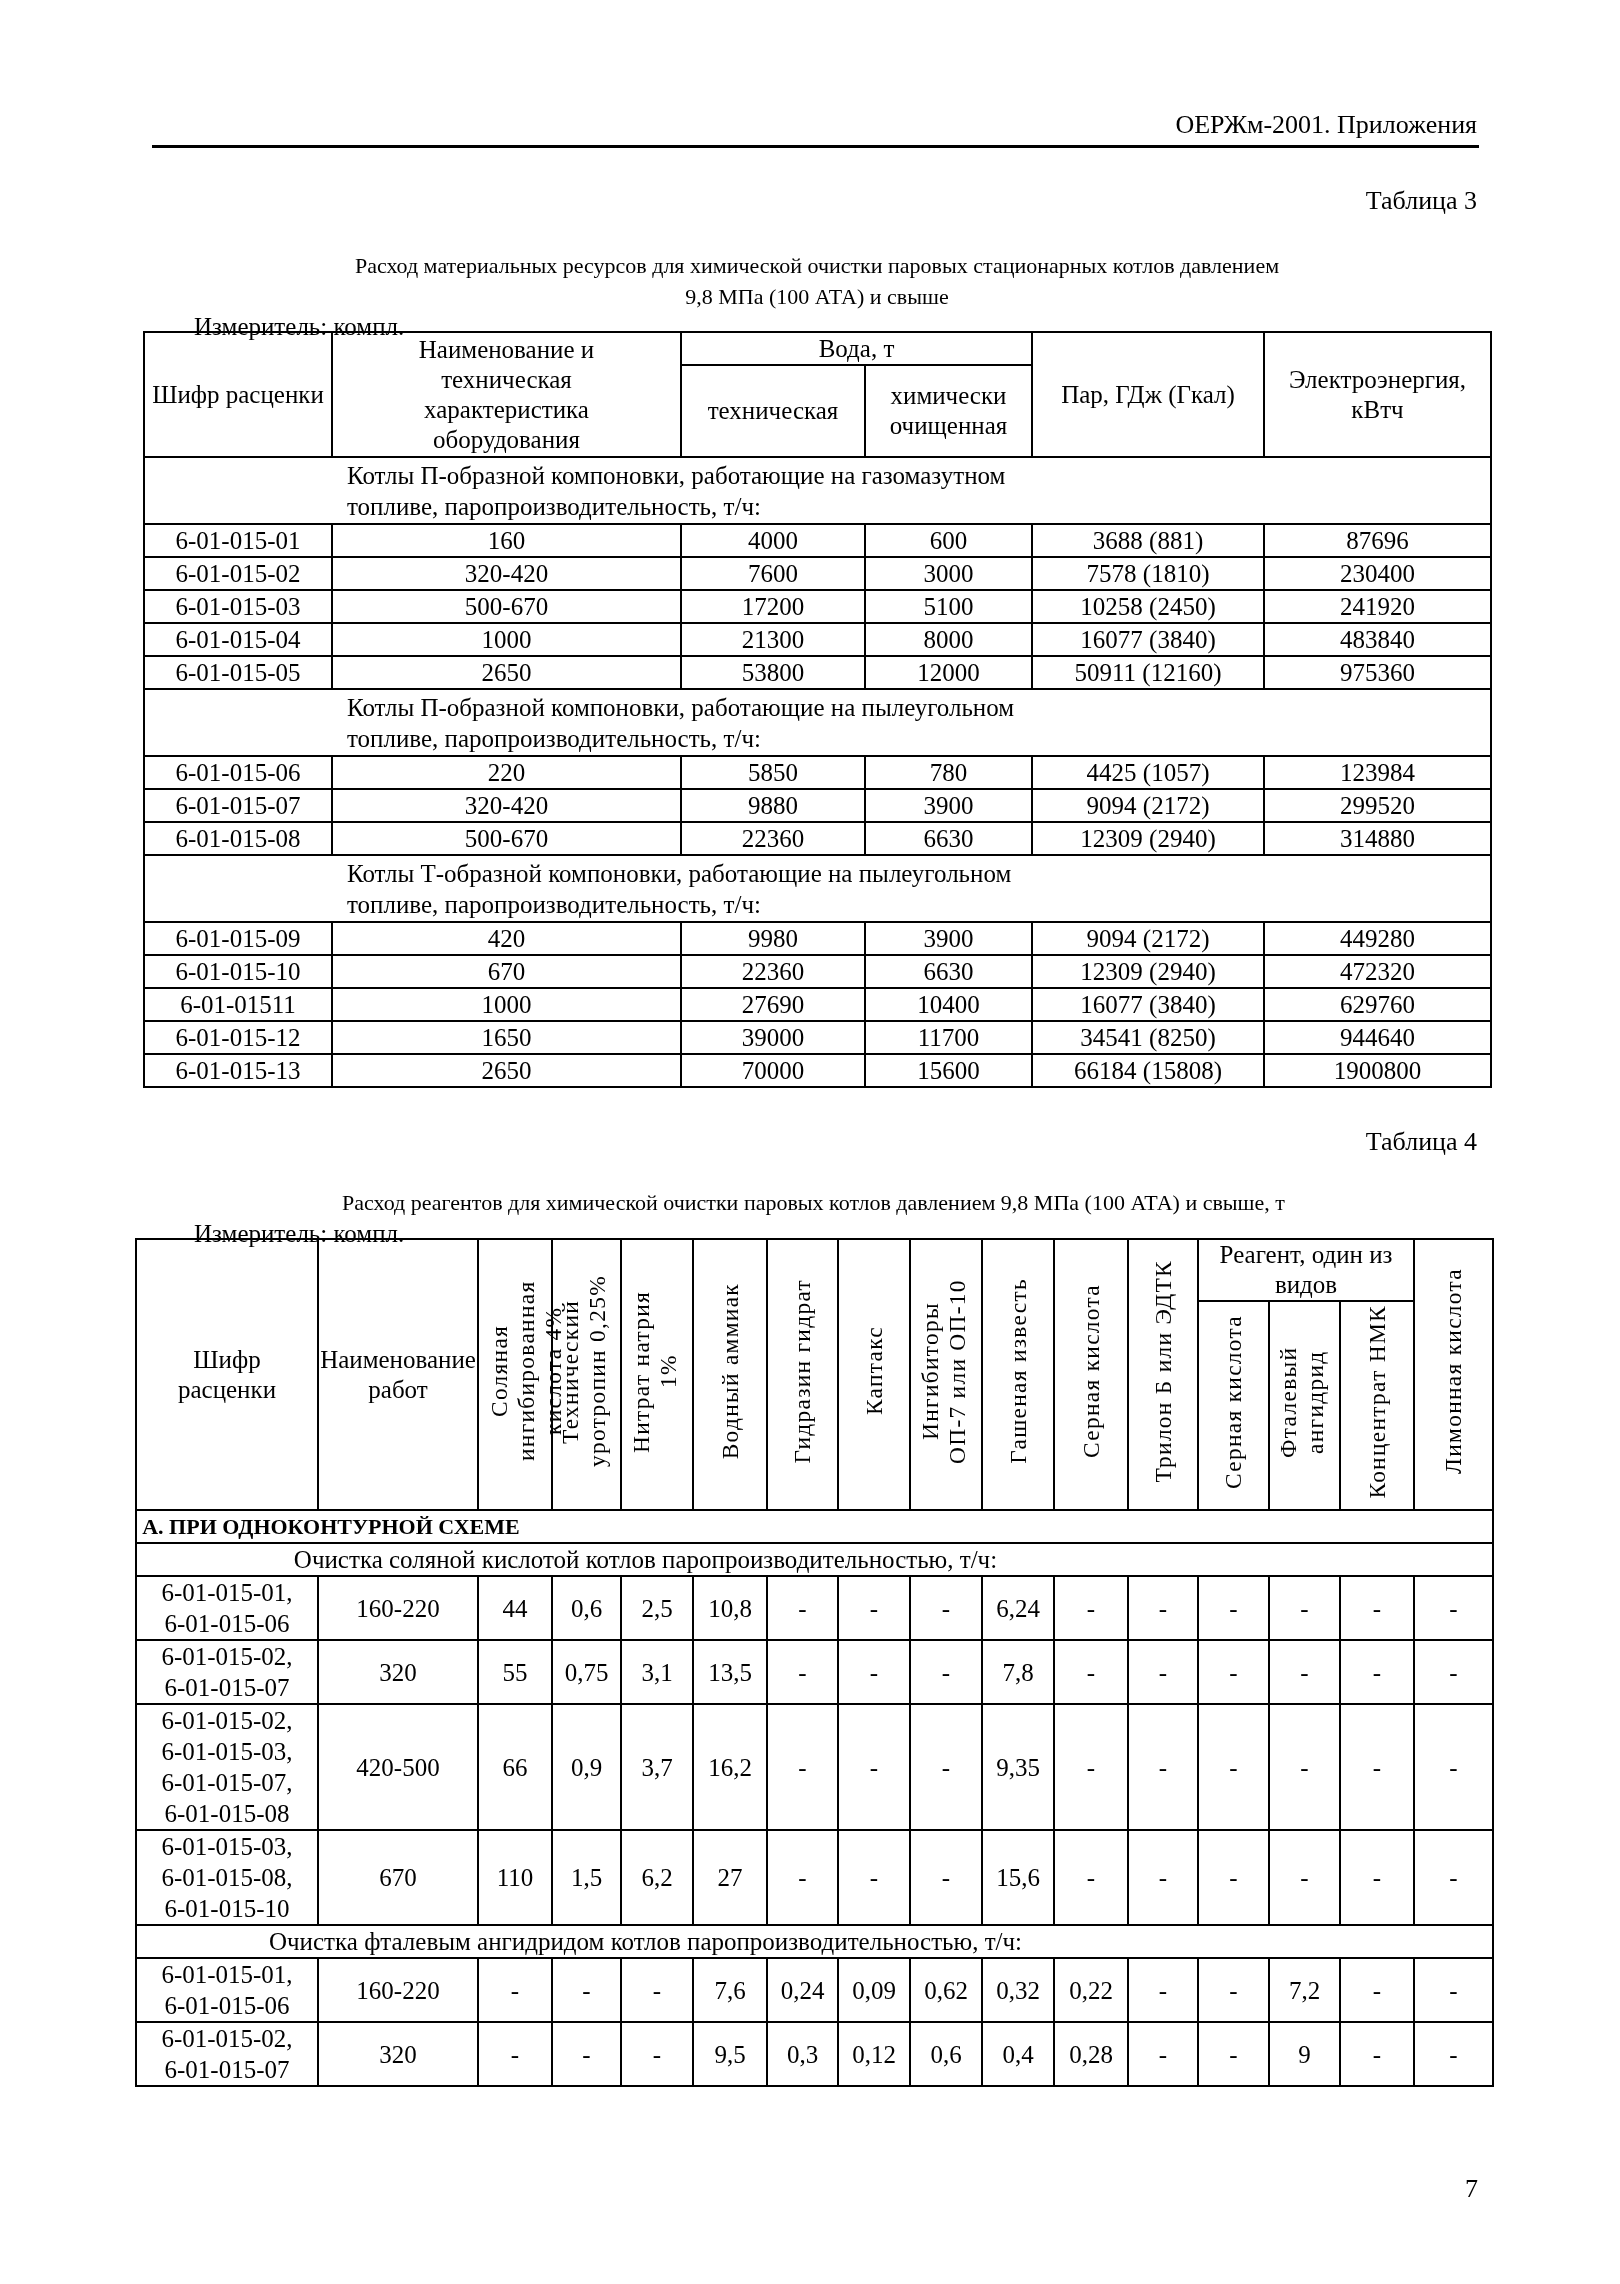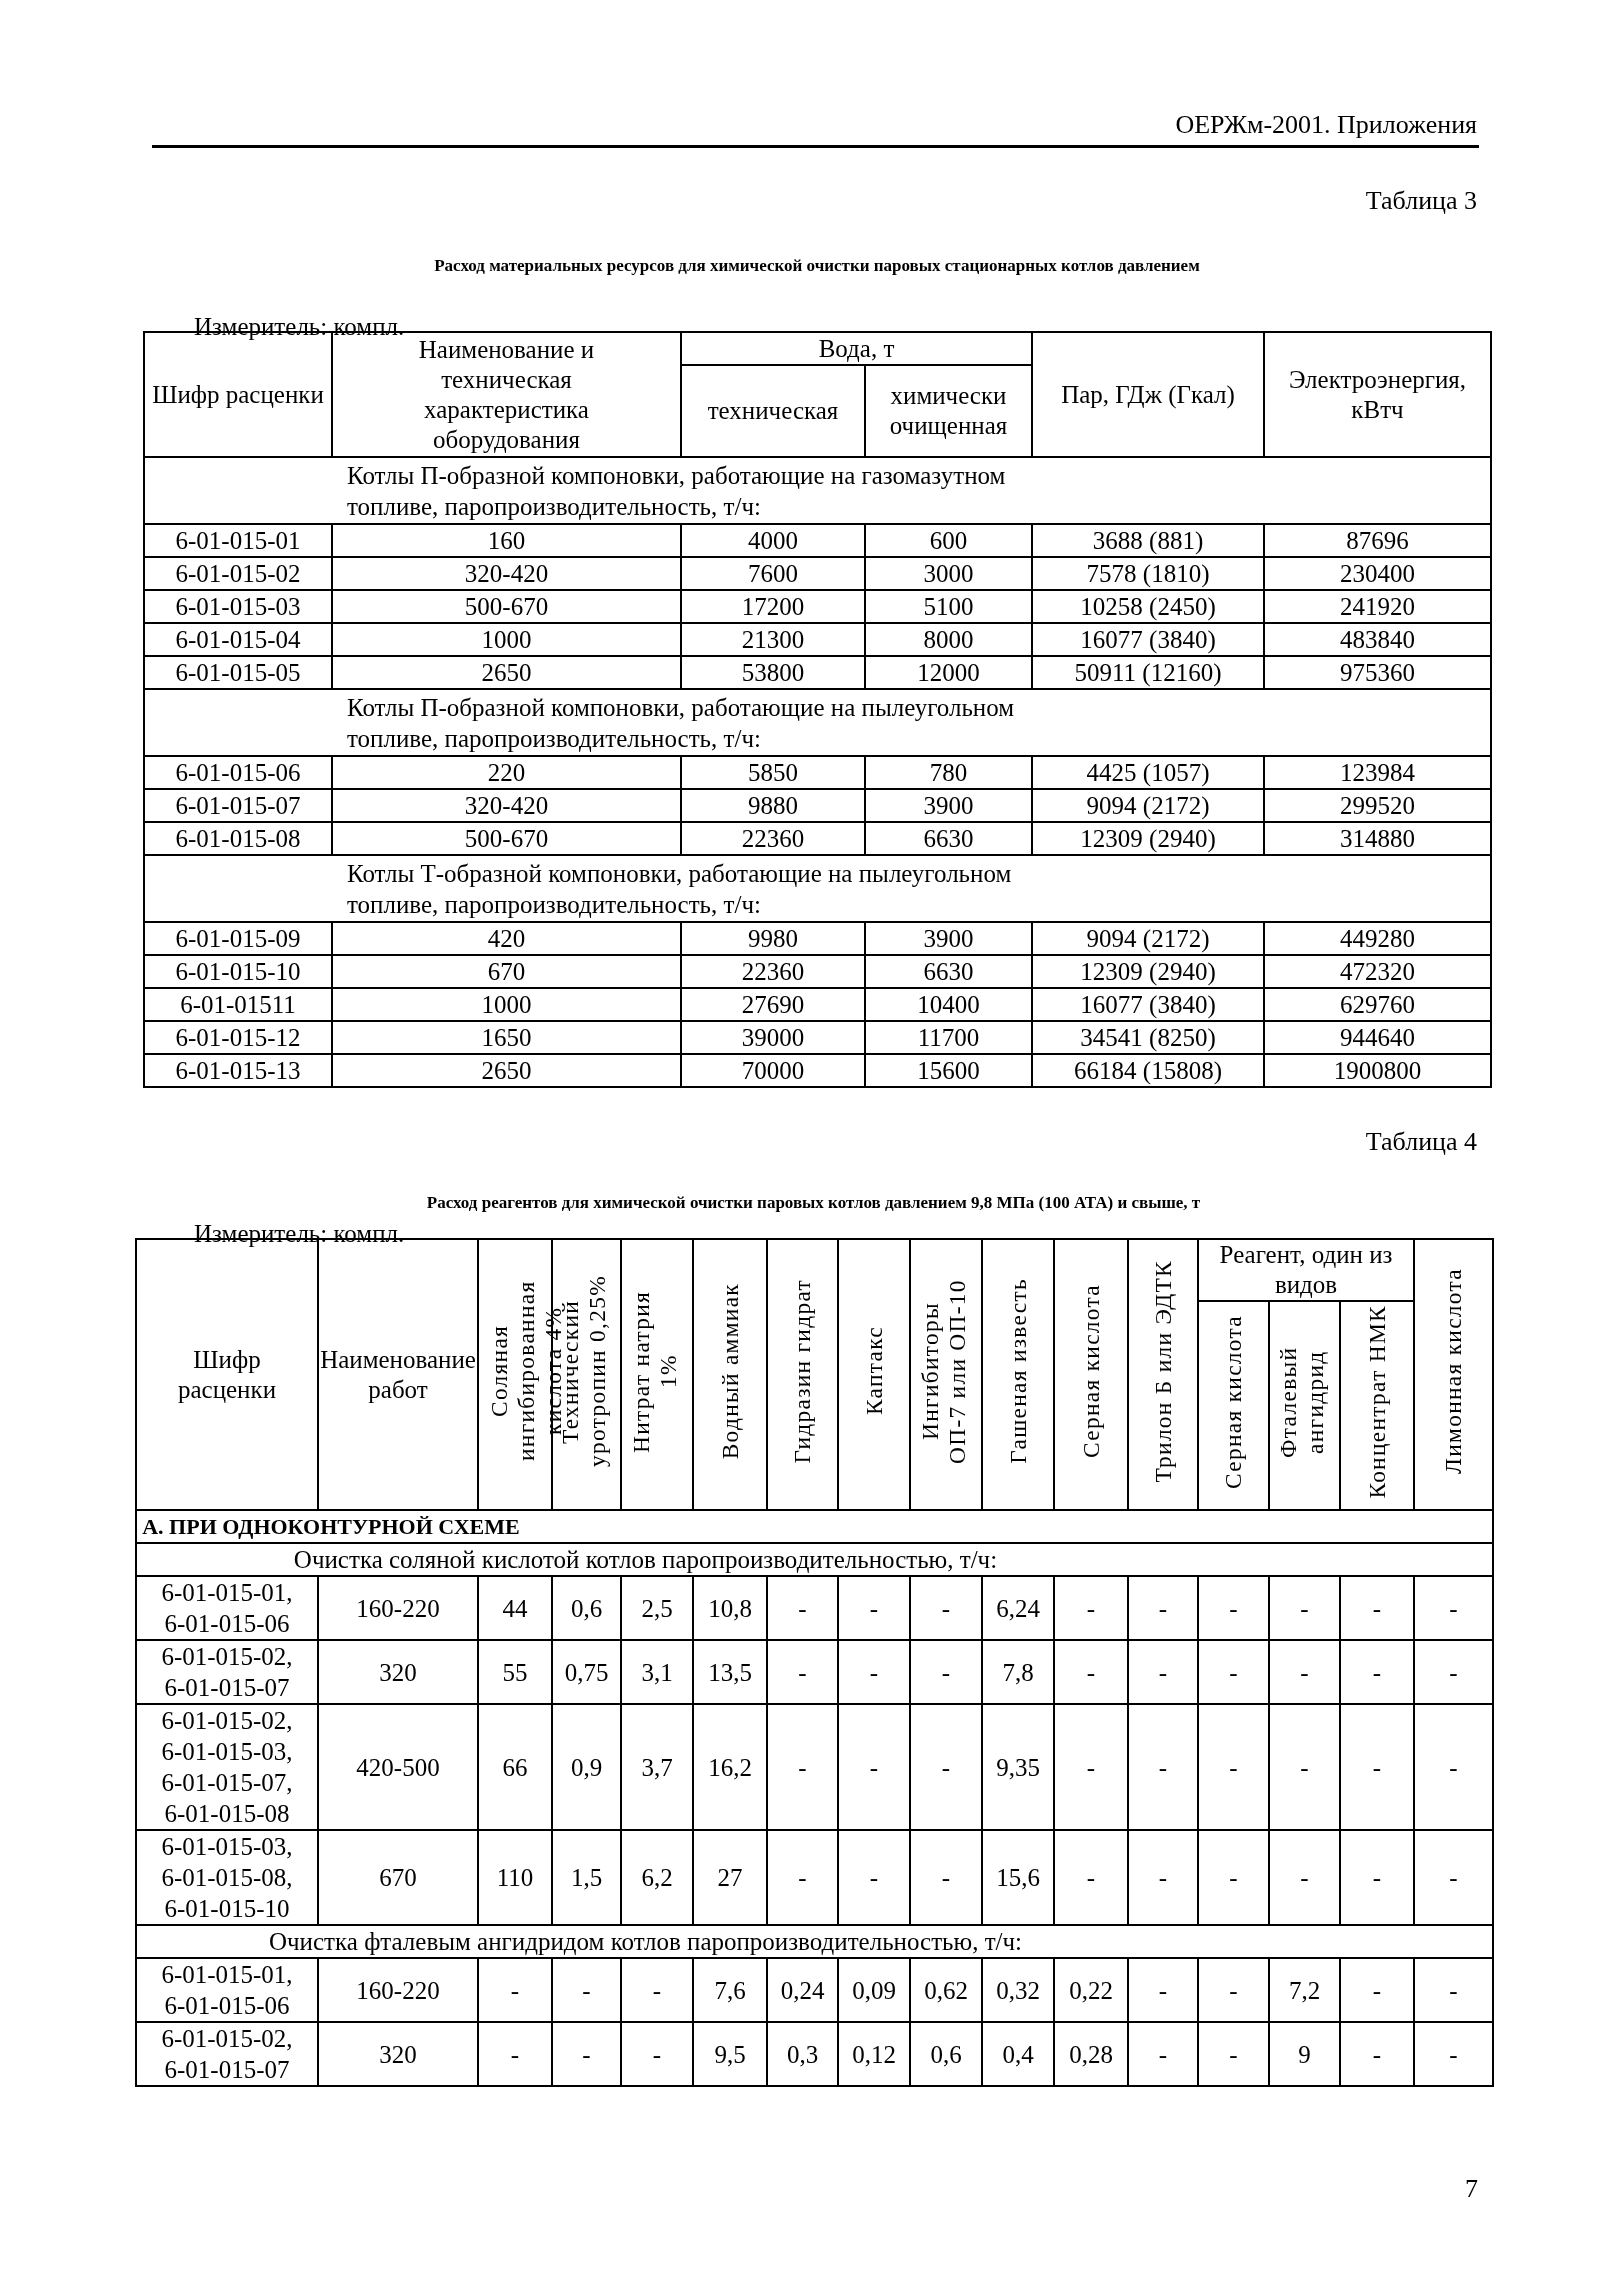--- a/index.html
+++ b/index.html
@@ -2,21 +2,21 @@
 <html style="font-size:10.4px"><head>
 <meta charset="utf-8">
 <style>
   html, body { margin:0; padding:0; background:#ffffff; }
   body { width:1620px; height:2284px; position:relative; overflow:hidden;
          font-family:"Liberation Serif", "DejaVu Serif", serif; color:#000; }
   .abs { position:absolute;margin-top:12px; }
   .hdr-text { right:143px; top:98px; font-size:26px; }
   .hdr-rule { left:152px; width:1327px; top:133px; height:2.6px; background:#000; }
   .tcap { right:143px; font-size:26px; }
-  .title { left:143px; width:1348px; text-align:center; font-weight:bold; font-size:17px; line-height:31px; }
+  .title { left:143px; width:1348px; text-align:center; font-weight:normal; font-size:22px; line-height:31px; }
   .meas { font-size:25px; }
 
   table { border-collapse:collapse; position:absolute; table-layout:fixed; }
   td, th { border:2px solid #000; padding:0; text-align:center; vertical-align:middle;
            font-weight:normal; font-size:25px; line-height:30px; }
   .t3 { left:143px; top:331px; width:1348px; }
   .t3 th { font-size:25px; line-height:30px; }
   .t3 tr.data td { height:31px; }
   .sect td { text-align:left; padding-left:202px; line-height:31px; }
   .t4 { left:135px; top:1238px; width:1357px; }
@@ -31,20 +31,21 @@
 </style>
 </head>
 <body>
 
 <div class="abs hdr-text">ОЕРЖм-2001. Приложения</div>
 <div class="abs hdr-rule"></div>
 
 <div class="abs tcap" style="top:174px;">Таблица 3</div>
 <div class="abs title" style="top:238px;">
   <div>Расход материальных ресурсов для химической очистки паровых стационарных котлов давлением</div>
+  <div>9,8 МПа (100 АТА) и свыше</div>
 </div>
 <div class="abs meas" style="left:194px; top:301px;">Измеритель: компл.</div>
 
 <table class="t3">
   <colgroup>
     <col style="width:188px">
       <col style="width:349px">
       <col style="width:184px">
       <col style="width:167px">
       <col style="width:232px">

